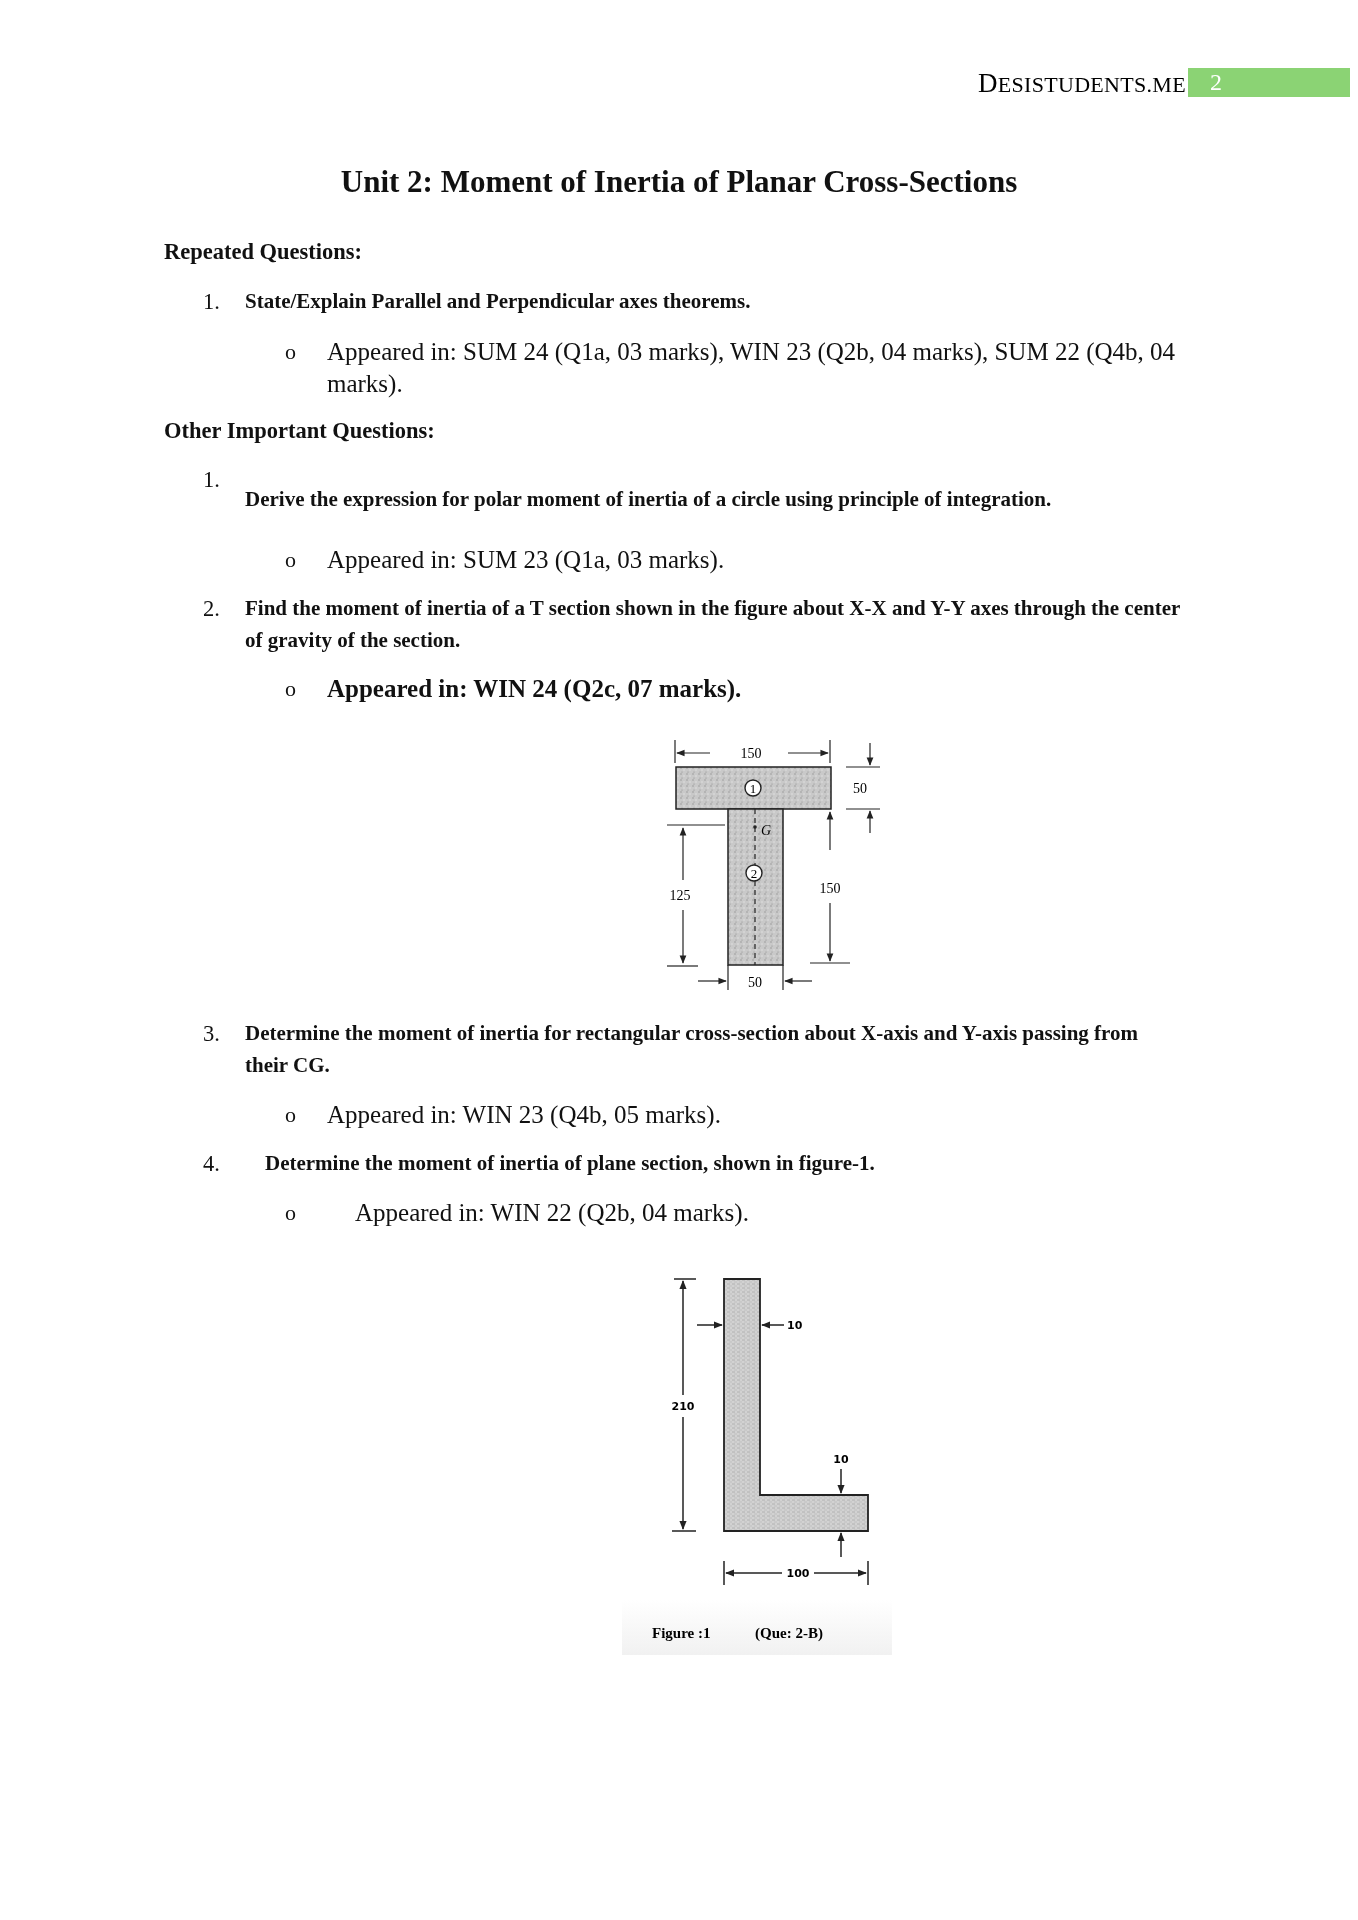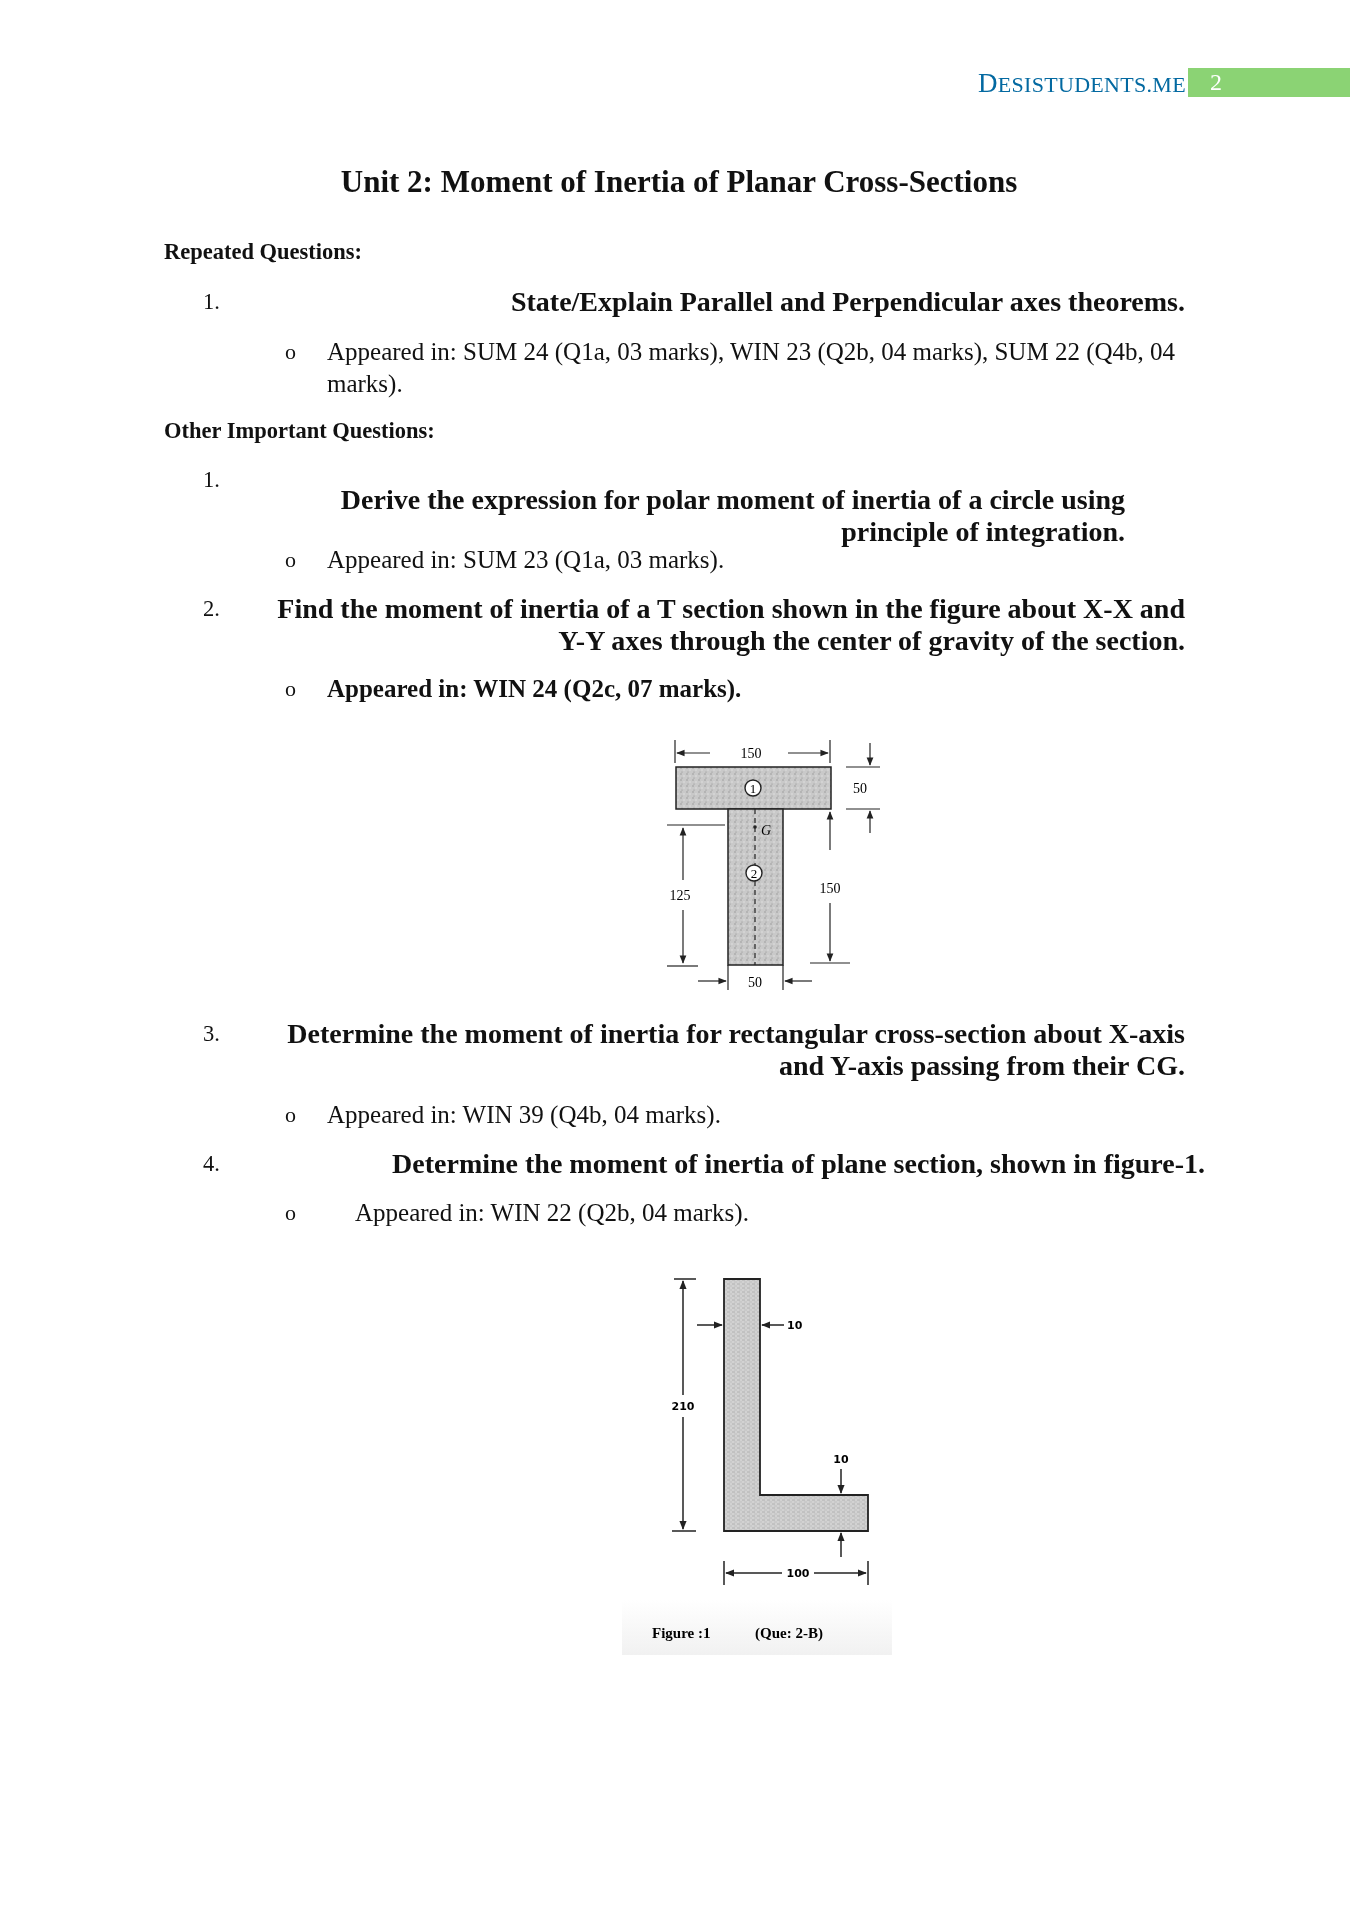--- a/index.html
+++ b/index.html
@@ -2,40 +2,40 @@
 <html><head>
   <meta charset="utf-8">
   <style>
     html, body { margin: 0; padding: 0; background: #ffffff; }
     body {
       width: 1358px; height: 1920px; position: relative; overflow: hidden;
       font-family: "Liberation Serif", "DejaVu Serif", serif; color: #111;
     }
     .abs { position: absolute; }
     .header-site {
-      left: 978px; top: 68px; font-size: 22px; color: #0369a1; letter-spacing: 0.3px;
+      left: 978px; top: 68px; font-size: 22px; color: #000000; letter-spacing: 0.3px;
       font-variant: small-caps; line-height: 30px;
     }
     .header-site .cap { font-size: 27px; }
     .page-box {
       left: 1188px; top: 68px; width: 162px; height: 29px; background: #8bd374;
     }
     .page-num {
       position: absolute; left: 22px; top: 0; line-height: 29px; font-size: 24px; color: #ffffff;
     }
     .title {
       left: 0; width: 1358px; top: 162px; text-align: center; font-size: 31px; font-weight: bold;
       line-height: 40px;
     }
     .section-head {
       left: 164px; font-size: 22.5px; font-weight: bold; line-height: 30px;
     }
     .q-num { left: 203px; font-size: 22.5px; line-height: 31px; }
     .q-text {
-      left: 245px; width: 940px; font-size: 28px; font-weight: bold; line-height: 31.5px; text-align: right;
+      left: 245px; width: 940px; font-size: 21px; font-weight: bold; line-height: 31.5px;
     }
     .bullet { left: 285px; font-size: 22px; line-height: 31px; }
     .appeared {
       left: 327px; width: 860px; font-size: 25px; line-height: 31.5px;
     }
     svg text { font-family: "Liberation Serif", "DejaVu Serif", serif; }
     .fig-caption {
       font-family: "Liberation Serif", "DejaVu Serif", serif; font-weight: bold; font-size: 15px; color: #222;
     }
   </style>
@@ -120,21 +120,21 @@
   <line x1="78" y1="240" x2="78" y2="265" stroke="#222" stroke-width="1.2"></line>
   <line x1="133" y1="240" x2="133" y2="265" stroke="#222" stroke-width="1.2"></line>
   <line x1="48" y1="256" x2="76" y2="256" stroke="#222" stroke-width="1.2" marker-end="url(#arrowT)"></line>
   <line x1="162" y1="256" x2="135" y2="256" stroke="#222" stroke-width="1.2" marker-end="url(#arrowT)"></line>
   <text x="105" y="262" font-size="14" text-anchor="middle">50</text>
 </svg>
 
 <div class="abs q-num" style="top:1018px;">3.</div>
 <div class="abs q-text" style="top:1018px;">Determine the moment of inertia for rectangular cross-section about X-axis and Y-axis passing from their CG.</div>
 <div class="abs bullet" style="top:1099px;">o</div>
-<div class="abs appeared" style="top:1099px;">Appeared in: WIN 39 (Q4b, 04 marks).</div>
+<div class="abs appeared" style="top:1099px;">Appeared in: WIN 23 (Q4b, 05 marks).</div>
 
 <div class="abs q-num" style="top:1148px;">4.</div>
 <div class="abs q-text" style="top:1148px;margin-left:20px;">Determine the moment of inertia of plane section, shown in figure-1.</div>
 <div class="abs bullet" style="top:1197px;">o</div>
 <div class="abs appeared" style="top:1197px;margin-left:28px;">Appeared in: WIN 22 (Q2b, 04 marks).</div>
 
 <svg class="abs" style="left:622px; top:1255px;" width="280" height="412" viewBox="0 0 280 412">
   <defs>
     <pattern id="hatch" width="5" height="4" patternUnits="userSpaceOnUse">
       <rect width="5" height="4" fill="#d2d2d2"></rect>

